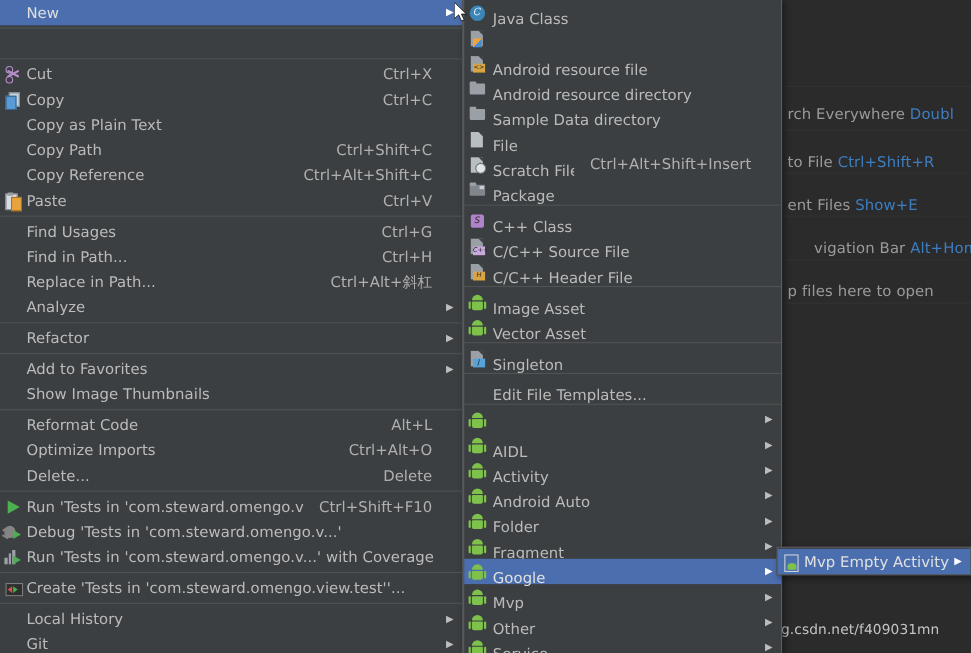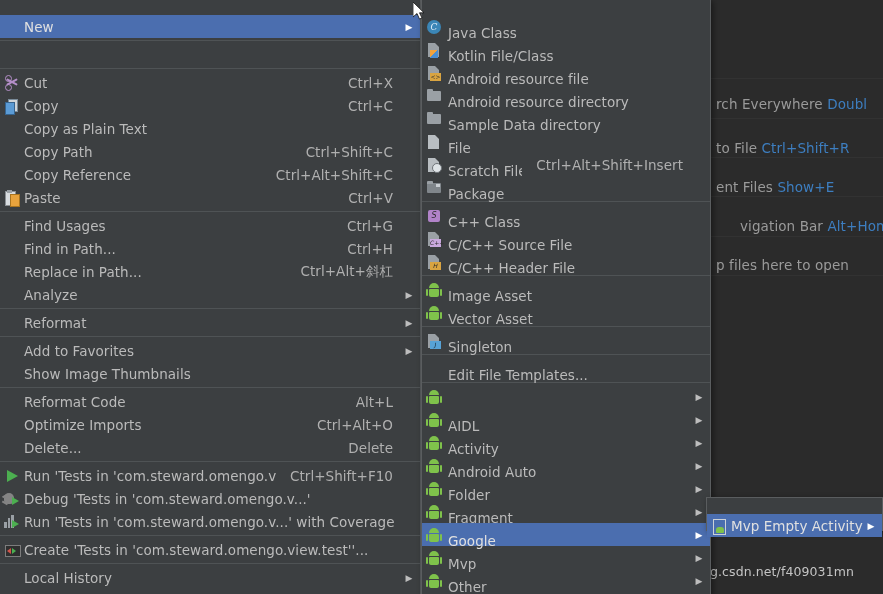--- a/index.html
+++ b/index.html
@@ -42,21 +42,21 @@
     letter-spacing: .1px;
   }
 
   
   .menu {
     position: absolute;
     background: #3c3f41;
     border: 1px solid #5a5d5f;
     box-shadow: 2px 2px 6px rgba(0,0,0,0.45);
     box-sizing: border-box;
-    padding: 16px 0;
+    padding: 1px 0;
   }
   .menu-row {
     position: relative;
     display: flex;
     align-items: center;
     height: 23px;
     box-sizing: border-box;
     padding: 0 0 0 0;
     white-space: nowrap;
   }
@@ -408,21 +408,21 @@
     <div class="menu-row">
       <span class="ico"></span>
       <span class="label">Analyze</span>
       <span class="arrow">▶</span>
     </div>
 
     <div class="sep"></div>
 
     <div class="menu-row">
       <span class="ico"></span>
-      <span class="label">Reformat</span>
+      <span class="label">Refactor</span>
       <span class="arrow">▶</span>
     </div>
 
     <div class="sep"></div>
 
     <div class="menu-row">
       <span class="ico"></span>
       <span class="label">Add to Favorites</span>
       <span class="arrow">▶</span>
     </div>
@@ -530,21 +530,20 @@
       <span class="label">Java Class</span>
       <span class="arrow empty">▶</span>
     </div>
     <div class="menu-row">
       <span class="ico">
           <span class="i">
             <i class="sheet"></i>
             <i class="badge kotlin"></i>
           </span>
         </span>
-      <span class="label">Kotlin File/Class</span>
       <span class="arrow empty">▶</span>
     </div>
     <div class="menu-row">
       <span class="ico">
           <span class="i">
             <i class="sheet"></i>
             <i class="badge xml">&lt;&gt;</i>
           </span>
         </span>
       <span class="label">Android resource file</span>

